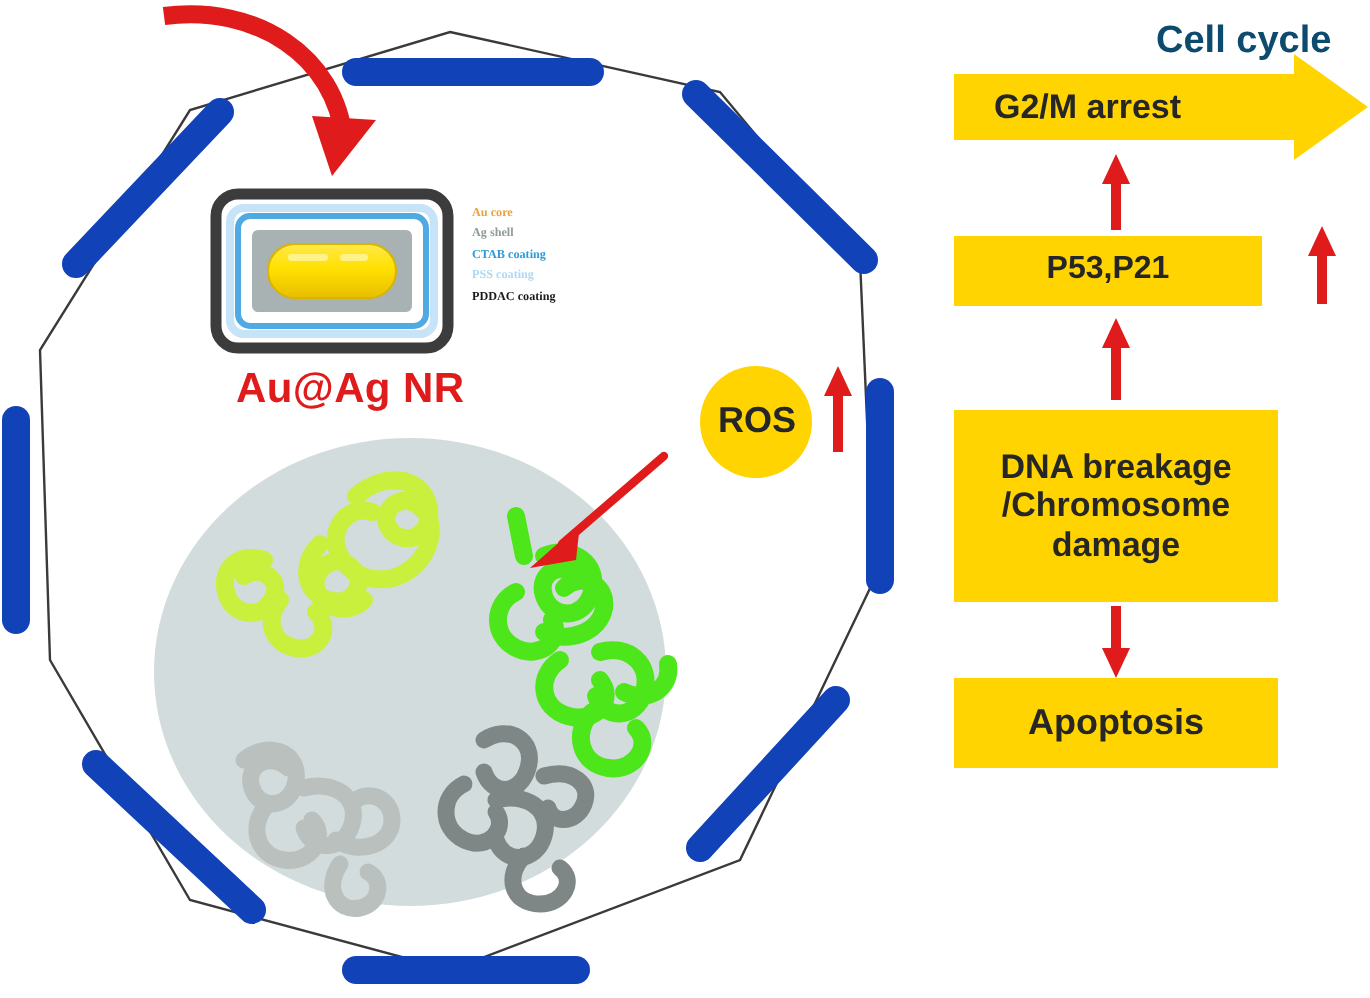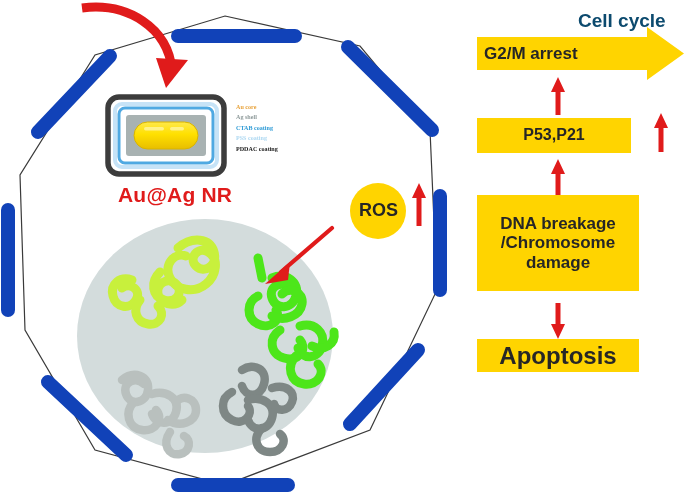--- a/index.html
+++ b/index.html
@@ -46,29 +46,29 @@
     position: absolute;
     background: #FFD400;
     color: #262626;
     font-weight: bold;
     display: flex; align-items: center; justify-content: center;
     text-align: center;
     line-height: 1.14;
   }
   #box-g2m {
     left: 477px; top: 37px; width: 170px; height: 33px;
-    justify-content: flex-start; padding-left: 7px;
+    justify-content: flex-start; padding-left: 20px;
     font-size: 17px;
   }
   #box-p53 { left: 477px; top: 118px; width: 154px; height: 35px; font-size: 16px; text-align: right; }
   #box-dna {
-    left: 477px; top: 195px; width: 162px; height: 96px;
+    left: 477px; top: 205px; width: 162px; height: 96px;
     font-size: 17px; flex-direction: column;
   }
-  #box-apop { left: 477px; top: 339px; width: 162px; height: 33px; font-size: 24px; }
+  #box-apop { left: 477px; top: 339px; width: 162px; height: 45px; font-size: 18px; }
 </style>
 </head>
 <body>
 
 <div id="stage">
 
   <svg class="canvas" viewBox="0 0 685 499">
     <defs>
       <linearGradient id="goldGrad" x1="0" y1="0" x2="0" y2="1">
         <stop offset="0%" stop-color="#FFE94A"></stop>

